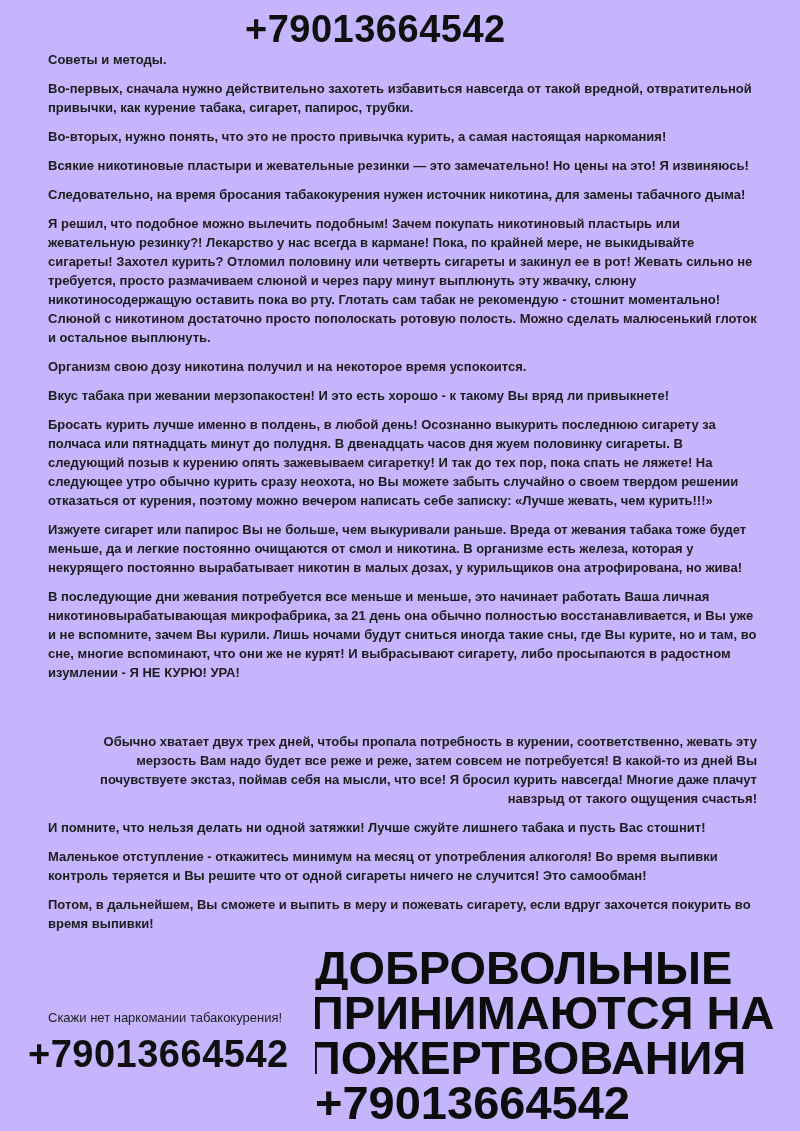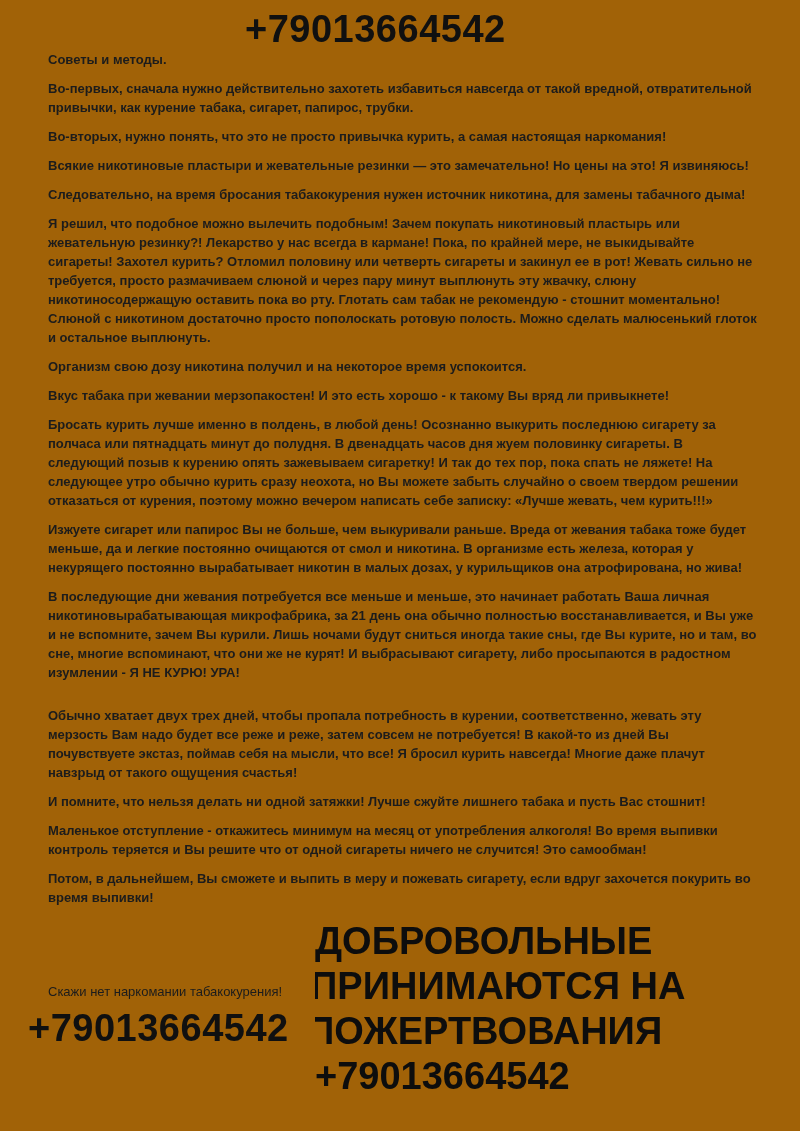--- a/index.html
+++ b/index.html
@@ -12,42 +12,43 @@
     height: 1131px;
     overflow: hidden;
     font-family: "Liberation Sans", sans-serif;
     color: #1d1d1d;
   }
   .page {
     box-sizing: border-box;
     width: 800px;
     height: 1131px;
     padding: 0 40px 0 48px;
-    background: #a16207;
+    background: #c4b5fd;
   }
   .top-phone {
     display: inline-block;
     font-weight: bold;
     font-size: 38px;
     line-height: 42px;
     color: #101010;
     margin: 8px 0 0 197px;
     white-space: nowrap;
     letter-spacing: 0.5px;
   }
   .body-text p {
     width: 709px;
     font-size: 13px;
     line-height: 19px;
     margin: 0 0 10px 0;
     color: #1c1c1c;
     font-weight: bold;
   }
   .body-text p.gap-before {
-    margin-top: 24px;
+    margin-top: 50px;
+    text-align: right;
   }
   .bottom {
     display: flex;
     align-items: center;
     margin-top: 2px;
   }
   .bottom-left {
     width: 267px;
     flex: 0 0 267px;
   }
@@ -62,21 +63,21 @@
     font-weight: bold;
     font-size: 38px;
     line-height: 40px;
     color: #101010;
     margin-left: -20px;
     white-space: nowrap;
     letter-spacing: 0.5px;
   }
   .donation {
     font-weight: bold;
-    font-size: 38px;
+    font-size: 47px;
     line-height: 45px;
     color: #0d0d0d;
     margin-top: 2px;
   }
   .don-line {
     overflow: hidden;
     white-space: nowrap;
   }
   .don-line span { display: inline-block; }
   .don-line.clip-hard span { margin-left: -8px; }

